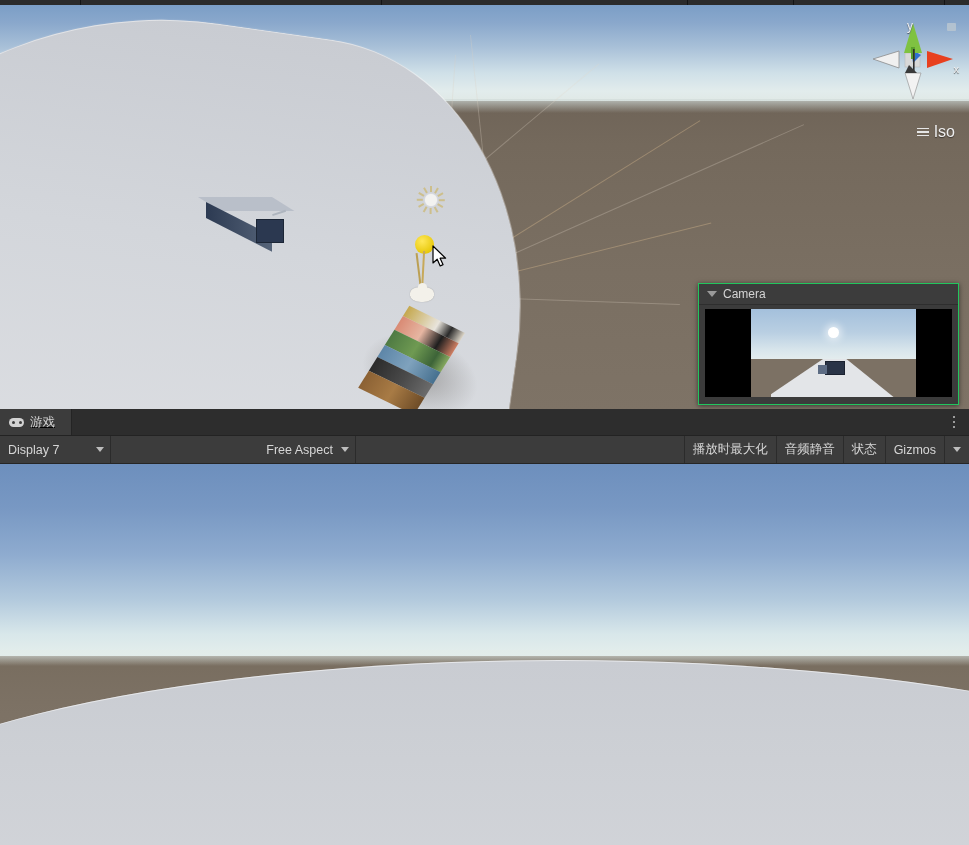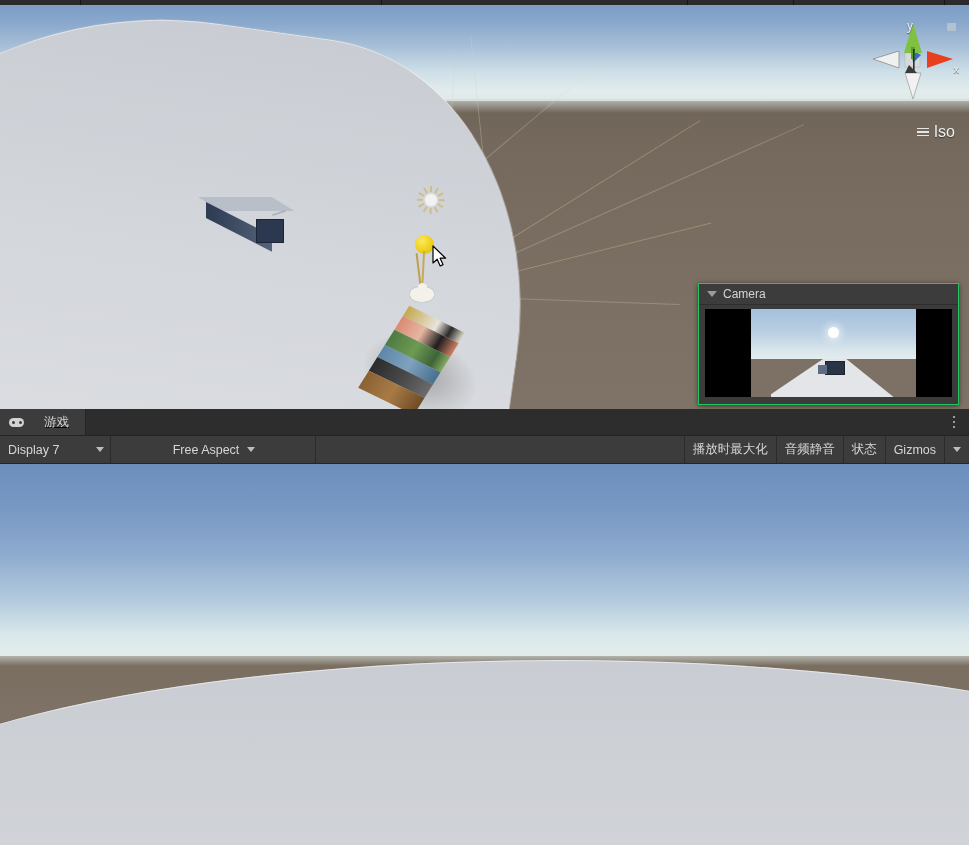--- a/index.html
+++ b/index.html
@@ -366,21 +366,21 @@
     height: 26px;
     background: #2d2d2d;
     border-bottom: 1px solid #232323;
   }
   .tab {
     position: absolute;
     left: 0; top: 0;
     height: 26px;
     display: flex;
     align-items: center;
-    gap: 20px;
+    gap: 6px;
     padding: 0 16px 0 9px;
     background: #3c3c3c;
     border-right: 1px solid #242424;
     cursor: default;
     text-decoration: underline;
   }
   .tab-label {
     font-size: 12.5px;
     color: #d6d6d6;
   }
@@ -438,21 +438,21 @@
     white-space: nowrap;
   }
   .tb-btn .caret {
     margin-left: 8px;
     width: 0; height: 0;
     border-left: 4px solid transparent;
     border-right: 4px solid transparent;
     border-top: 5px solid #bdbdbd;
   }
   .tb-display { width: 96px; justify-content: space-between; }
-  .tb-aspect { width: 190px; justify-content: center; }
+  .tb-aspect { width: 190px; justify-content: flex-end; margin-left: 40px; }
   .tb-scale {
     display: flex;
     align-items: center;
     gap: 8px;
     padding: 0 8px;
     border-right: 1px solid #2b2b2b;
     flex: 0 0 auto;
   }
   .scale-label { color: #d6d6d6; }
   .slider {

